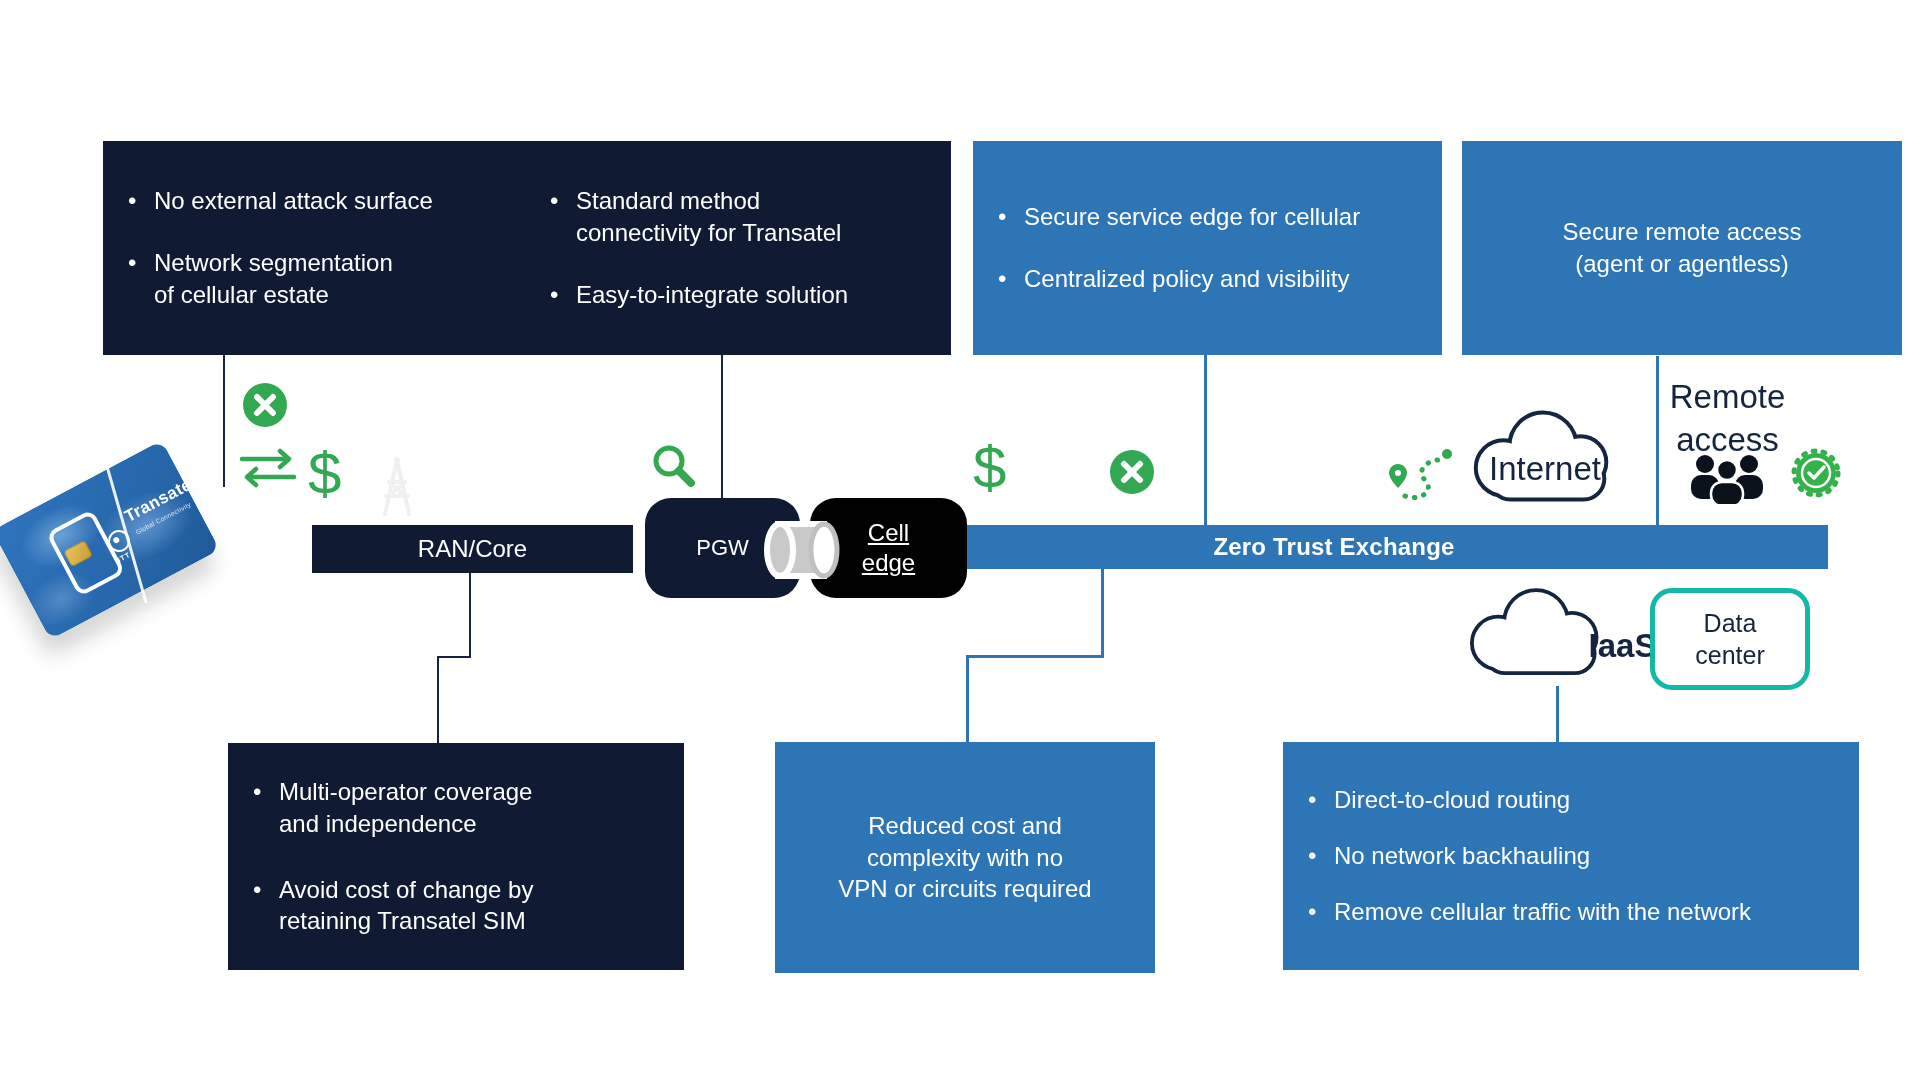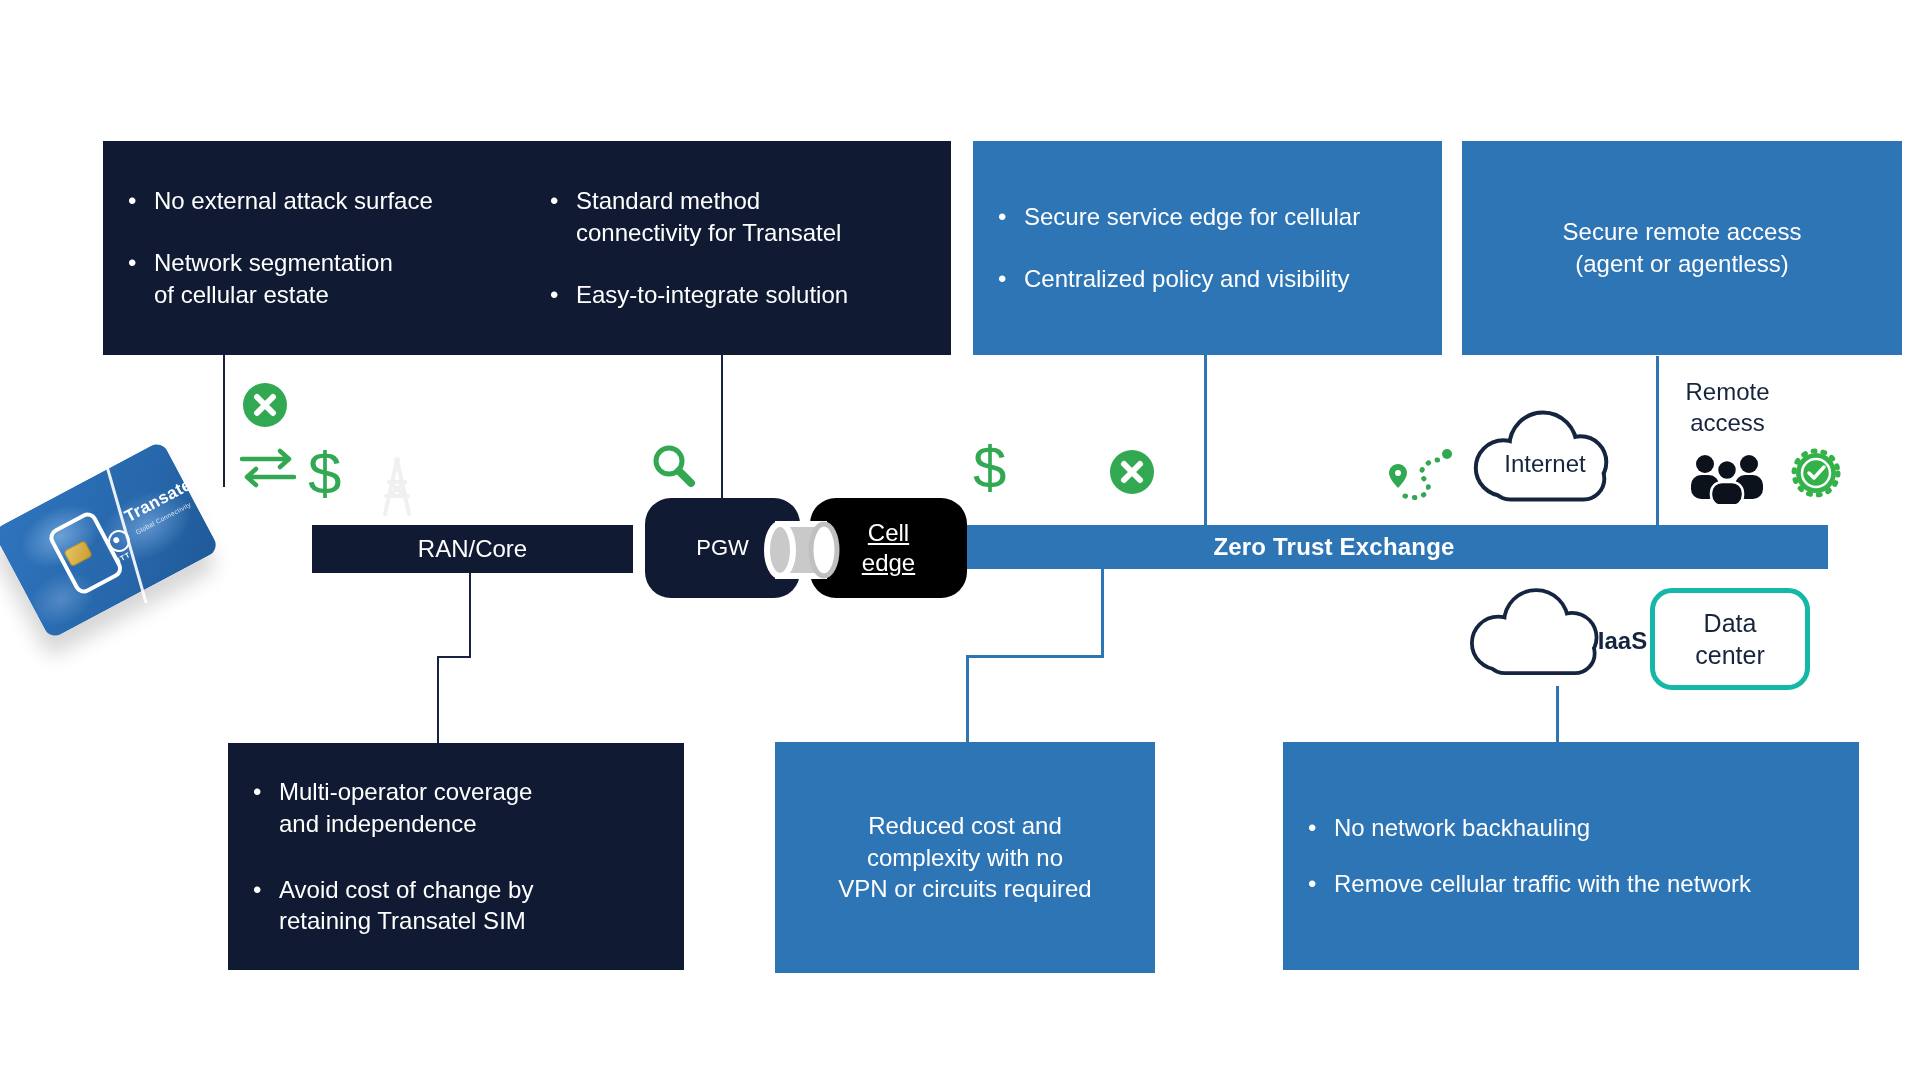--- a/index.html
+++ b/index.html
@@ -26,21 +26,21 @@
        color:#fff;font-size:24px;}
   .bar.navy{background:#101b33;}
   .bar.blue{background:#2e75b6;}
   .pill{position:absolute;display:flex;align-items:center;justify-content:center;
         color:#fff;border-radius:26px;font-size:22px;text-align:center;white-space:pre-line;line-height:1.25;}
   .pill.navy{background:#101b33;}
   .pill.blue{background:#000000;text-decoration:underline;}
   .zte-label{font-weight:bold;letter-spacing:.2px;}
 
   
-  .nodelabel{position:absolute;color:#16253f;font-size:24px;text-align:center;
+  .nodelabel{position:absolute;color:#16253f;font-size:33px;text-align:center;
              line-height:1.3;white-space:pre-line;}
   .datacenter{position:absolute;background:#fff;border:5px solid #14b8a6;border-radius:22px;
               display:flex;align-items:center;justify-content:center;color:#16253f;
               font-size:25px;line-height:1.28;text-align:center;white-space:pre-line;}
 
   .icon{position:absolute;}
   .dollar{position:absolute;color:#32a852;font-size:60px;font-weight:500;line-height:1;}
 
   
   .simcard{position:absolute;left:10px;top:478px;width:192px;height:124px;border-radius:12px;
@@ -236,20 +236,21 @@
   </div>
 
   <div class="box blue" style="left:775px;top:742px;width:380px;height:231px;">
     <div class="center-text">Reduced cost and
 complexity with no
 VPN or circuits required</div>
   </div>
 
   <div class="box blue" style="left:1283px;top:742px;width:545px;height:228px;padding:0 14px 0 17px;">
     <ul style="gap:24px;">
+      <li>Direct-to-cloud routing</li>
       <li>No network backhauling</li>
       <li>Remove cellular traffic with the network</li>
     </ul>
   </div>
 
   <div class="simcard">
     <div class="sim-divider"></div>
     <div class="sim-cut">
       <div class="sim-chip"></div>
     </div>

